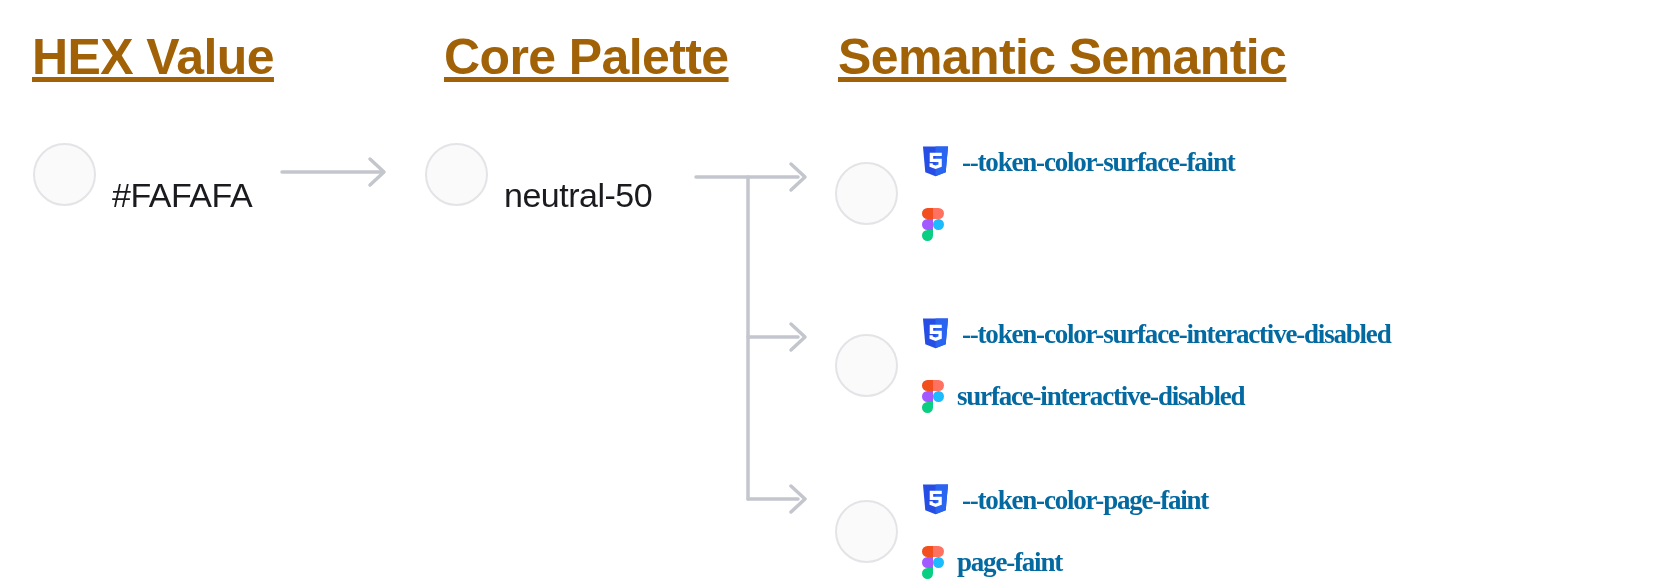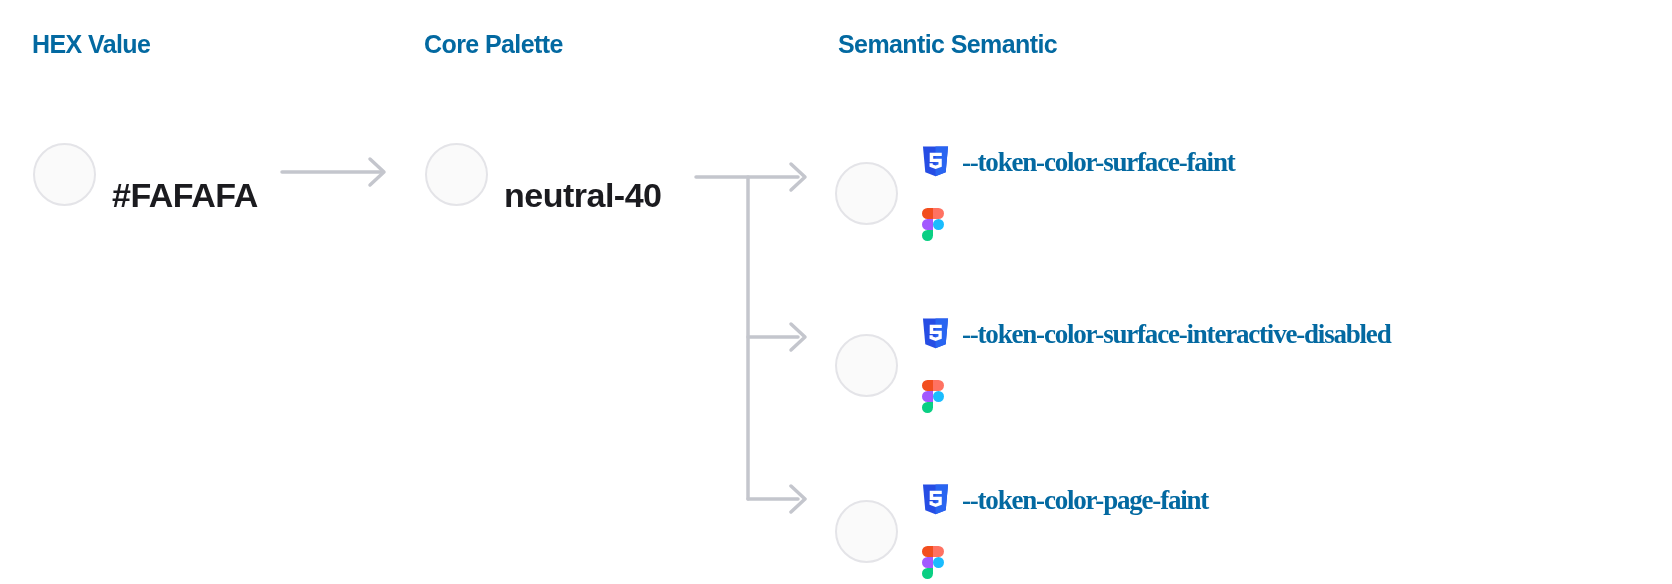--- a/index.html
+++ b/index.html
@@ -1,38 +1,38 @@
 <!DOCTYPE html>
 <html><head>
 <meta charset="utf-8">
 <style>
   html,body{margin:0;padding:0;background:#ffffff;}
   .canvas{
     position:relative;width:1672px;height:584px;background:#ffffff;overflow:hidden;
     font-family:"Liberation Sans", sans-serif;color:#16161a;
   }
   .col-title{
-    position:absolute;top:32px;font-size:25px;font-weight:700;letter-spacing:-0.6px;
-    color:#0369a1;white-space:nowrap;line-height:1;
+    position:absolute;top:32px;font-size:50px;font-weight:700;letter-spacing:-0.6px;
+    color:#a16207;white-space:nowrap;line-height:1;text-decoration:underline;
   }
   .title-hex{left:32px;}
-  .title-core{left:424px;}
+  .title-core{left:444px;}
   .title-semantic{left:838px;}
 
   .swatch{
     width:63px;height:63px;border-radius:50%;box-sizing:border-box;
     background:#FAFAFA;border:2px solid #E4E4E8;flex:0 0 auto;
   }
   .node{
     position:absolute;display:flex;align-items:center;gap:16px;height:63px;
   }
   .node-hex{left:33px;top:143px;}
   .node-core{left:425px;top:143px;}
   .node-label{
-    font-size:34px;font-weight:700;letter-spacing:-0.5px;color:#1b1b1f;white-space:nowrap;margin-top:41px;
+    font-size:34px;font-weight:400;letter-spacing:-0.5px;color:#1b1b1f;white-space:nowrap;margin-top:41px;
   }
 
   .sem-row{
     position:absolute;left:835px;display:flex;align-items:center;gap:24px;
   }
   .sem-row-1{top:144px;}
   .sem-row-2{top:316px;}
   .sem-row-3{top:482px;}
   .sem-labels{display:flex;flex-direction:column;gap:26px;}
   .sem-line{display:flex;align-items:center;gap:13px;height:36px;}
@@ -58,21 +58,21 @@
     <div class="node-label">#FAFAFA</div>
   </div>
 
   <svg class="connector" style="left:280px;top:154px;" width="116" height="36" viewBox="0 0 116 36">
     <path d="M2,18 H101"></path>
     <path d="M90,5 L104,18 L90,31"></path>
   </svg>
 
   <div class="node node-core">
     <div class="swatch"></div>
-    <div class="node-label">neutral-40</div>
+    <div class="node-label">neutral-50</div>
   </div>
 
   <svg class="connector" style="left:694px;top:158px;" width="118" height="360" viewBox="0 0 118 360">
     <path d="M2,19 H104"></path>
     <path d="M97,6 L111,19 L97,32"></path>
     <path d="M54,19 V341"></path>
     <path d="M54,179 H104"></path>
     <path d="M97,166 L111,179 L97,192"></path>
     <path d="M54,341 H104"></path>
     <path d="M97,328 L111,341 L97,354"></path>
@@ -121,20 +121,21 @@
       <div class="sem-line">
         <span class="icon-box">
           <svg width="22" height="33" viewBox="0 0 22 33">
             <path d="M11,0 H5.5 a5.5,5.5 0 0 0 0,11 H11 Z" fill="#F24E1E"></path>
             <path d="M11,0 H16.5 a5.5,5.5 0 0 1 0,11 H11 Z" fill="#FF7262"></path>
             <path d="M11,11 H5.5 a5.5,5.5 0 0 0 0,11 H11 Z" fill="#A259FF"></path>
             <circle cx="16.5" cy="16.5" r="5.5" fill="#1ABCFE"></circle>
             <path d="M11,22 H5.5 a5.5,5.5 0 1 0 5.5,5.5 Z" fill="#0ACF83"></path>
           </svg>
         </span>
+        <span class="token-label">surface-interactive-disabled</span>
       </div>
     </div>
   </div>
 
   <div class="sem-row sem-row-3">
     <div class="swatch"></div>
     <div class="sem-labels">
       <div class="sem-line">
         <span class="icon-box">
           <svg width="27" height="33" viewBox="0 0 28 33">
@@ -148,17 +149,18 @@
       <div class="sem-line">
         <span class="icon-box">
           <svg width="22" height="33" viewBox="0 0 22 33">
             <path d="M11,0 H5.5 a5.5,5.5 0 0 0 0,11 H11 Z" fill="#F24E1E"></path>
             <path d="M11,0 H16.5 a5.5,5.5 0 0 1 0,11 H11 Z" fill="#FF7262"></path>
             <path d="M11,11 H5.5 a5.5,5.5 0 0 0 0,11 H11 Z" fill="#A259FF"></path>
             <circle cx="16.5" cy="16.5" r="5.5" fill="#1ABCFE"></circle>
             <path d="M11,22 H5.5 a5.5,5.5 0 1 0 5.5,5.5 Z" fill="#0ACF83"></path>
           </svg>
         </span>
+        <span class="token-label">page-faint</span>
       </div>
     </div>
   </div>
 
 </div>
 
 </body></html>

